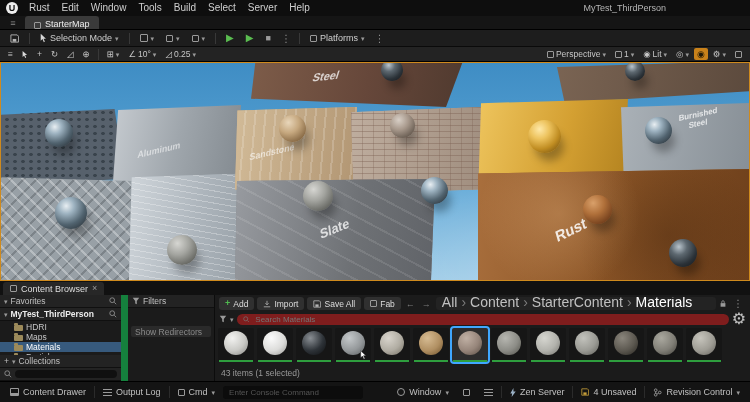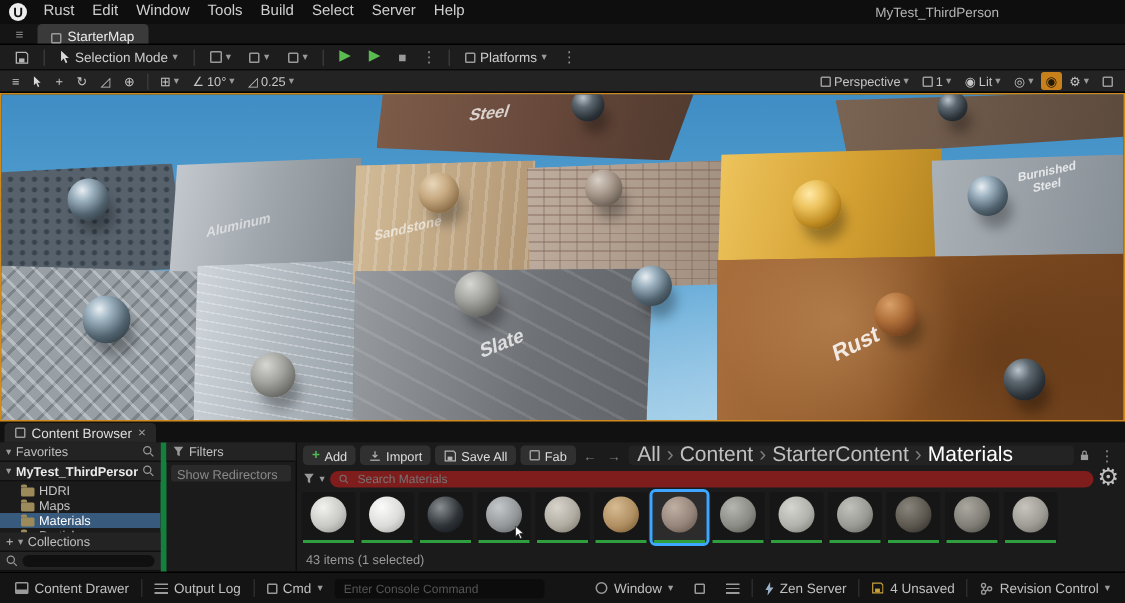--- a/index.html
+++ b/index.html
@@ -66,32 +66,32 @@
 .s5{left:166px;top:172px;width:30px;height:30px}.s6{left:278px;top:52px;width:27px;height:27px}
 .s7{left:389px;top:50px;width:25px;height:25px}.s8{left:302px;top:118px;width:30px;height:30px}
 .s9{left:420px;top:114px;width:27px;height:27px}.s10{left:527px;top:57px;width:33px;height:33px}
 .s11{left:644px;top:54px;width:27px;height:27px}.s12{left:582px;top:132px;width:29px;height:29px}
 .s13{left:668px;top:176px;width:28px;height:28px}
 
 .cbtabs{height:14px;background:#111;display:flex;align-items:flex-end;padding-left:3px}
 .cbtab{height:13px;background:#272727;border-radius:3px 3px 0 0;display:flex;align-items:center;gap:4px;padding:0 7px;font-size:9px;color:#dedede}
 .cbtab .x{color:#9a9a9a;font-size:9px;line-height:1}
 .cbbody{height:86px;background:#1b1b1b;display:flex}
-.cb-left{width:111px;border-right:4px solid #15803d;display:flex;flex-direction:column;font-size:8.5px}
+.cb-left{width:128px;border-right:7px solid #15803d;display:flex;flex-direction:column;font-size:8.5px}
 .cb-sec{height:13px;display:flex;align-items:center;gap:3px;padding:0 4px;background:#232323;border-bottom:1px solid #101010;flex:none}
 .cb-sec .lbl{flex:1;white-space:nowrap;overflow:hidden}
 .cb-sec.proj .lbl{color:#ececec;font-weight:bold}
 .tree{flex:1;overflow:hidden;padding-top:1px}
 .trow{height:10px;display:flex;align-items:center;gap:3px;padding-left:14px;color:#c6c6c6;white-space:nowrap}
 .trow.sel{background:#375a7d;color:#fff}
 .folder{width:9px;height:6px;position:relative;background:#9c8a5a;border-radius:1px;flex:none;margin-top:1px}
 .folder::before{content:"";position:absolute;top:-2px;left:0;width:4px;height:2px;background:#9c8a5a;border-radius:1px 1px 0 0}
 .searchpill{flex:1;height:8px;background:#101010;border-radius:4px}
 .cb-filters{width:87px;border-right:1px solid #0c0c0c;font-size:8.5px;display:flex;flex-direction:column}
-.filterchip{margin:2px 3px;height:11px;display:flex;align-items:center;padding:0 4px;background:#2a2a2a;border-radius:2px;color:#8a8a8a;white-space:nowrap}
+.filterchip{margin:18px 3px;height:11px;display:flex;align-items:center;padding:0 4px;background:#2a2a2a;border-radius:2px;color:#8a8a8a;white-space:nowrap}
 .cb-main{flex:1;display:flex;flex-direction:column;min-width:0}
 .cb-toolbar{height:17px;display:flex;align-items:center;gap:3px;padding:0 4px}
 .cb-btn{height:13px;background:#303030;border-radius:3px;display:flex;align-items:center;gap:3px;padding:0 6px;font-size:8.5px;color:#dedede;flex:none}
 .cb-btn .plus{color:#4fba4f;font-weight:bold;font-size:9px;line-height:1}
 .navarr{color:#7d7d7d;font-size:9px;padding:0 2px}
 .crumbbar{flex:1;display:flex;align-items:flex-end;gap:4px;background:#232323;height:13px;border-radius:3px;padding:0 6px;font-size:14px;min-width:0;overflow:hidden}
 .crumb{white-space:nowrap}
 .crumb.last{color:#fff}
 .crumbsep{color:#7d7d7d}
 .searchrow{height:14px;display:flex;align-items:center;gap:3px;padding:0 4px}

